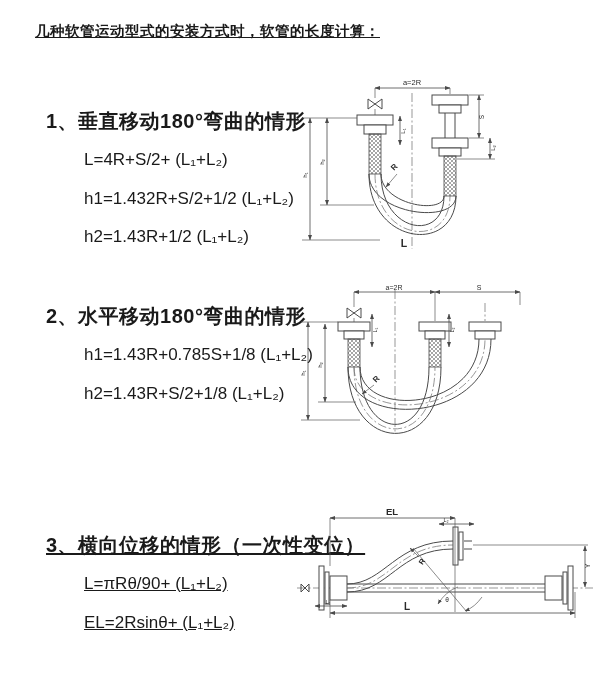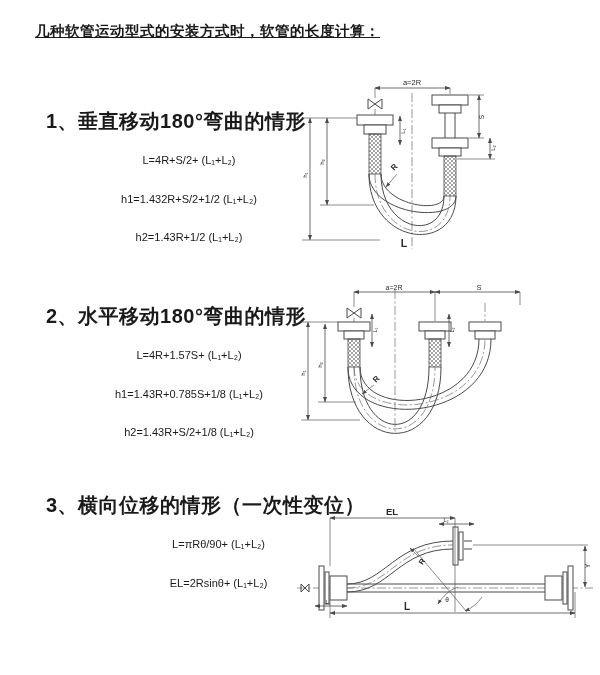--- a/index.html
+++ b/index.html
@@ -7,24 +7,24 @@
     width:600px;height:675px;position:relative;overflow:hidden;
     background:#ffffff;color:#1a1a1a;
     font-family:"Liberation Sans","DejaVu Sans",sans-serif;
   }
   .doc-title{
     position:absolute;left:35px;top:22px;
     font-size:14.5px;font-weight:700;letter-spacing:.5px;margin:0;text-decoration:underline;
   }
   .section{position:absolute;left:46px;}
   .section .heading{font-size:20px;font-weight:700;margin:0 0 11px 0;letter-spacing:.5px;}
-  .section .formula{font-size:11px;font-weight:500;margin:12px;padding-left:26px;line-height:26.5px;white-space:pre;text-align:center;}
+  .section .formula{font-size:17px;font-weight:500;margin:12px;padding-left:26px;line-height:26.5px;white-space:pre;}
   #section-1{top:108px;}
   #section-2{top:303px;}
-  #section-3{top:492px;}
+  #section-3{top:532px;text-decoration:underline;}
   .diagram{position:absolute;}
   #diagram-1{left:298px;top:75px;}
   #diagram-2{left:298px;top:283px;}
   #diagram-3{left:295px;top:500px;}
   svg{display:block;}
   svg .ln{stroke:#4a4a4a;stroke-width:1;fill:none;}
   svg .thin{stroke:#5a5a5a;stroke-width:.7;fill:none;}
   svg .dim{stroke:#4a4a4a;stroke-width:.8;fill:none;}
   svg .dash{stroke:#6a6a6a;stroke-width:.7;fill:none;stroke-dasharray:9 2.5 2 2.5;}
   svg .part{stroke:#4a4a4a;stroke-width:1;fill:#ffffff;}
@@ -37,21 +37,20 @@
 
 <div class="section" id="section-1">
   <p class="heading">1、垂直移动180°弯曲的情形</p>
   <p class="formula">L=4R+S/2+ (L₁+L₂)</p>
   <p class="formula">h1=1.432R+S/2+1/2 (L₁+L₂)</p>
   <p class="formula">h2=1.43R+1/2 (L₁+L₂)</p>
 </div>
 
 <div class="section" id="section-2">
   <p class="heading">2、水平移动180°弯曲的情形</p>
-  <p class="formula">L=4R+1.57S+ (L₁+L₂)</p>
   <p class="formula">h1=1.43R+0.785S+1/8 (L₁+L₂)</p>
   <p class="formula">h2=1.43R+S/2+1/8 (L₁+L₂)</p>
 </div>
 
 <div class="section" id="section-3">
   <p class="heading">3、横向位移的情形（一次性变位）</p>
   <p class="formula">L=πRθ/90+ (L₁+L₂)</p>
   <p class="formula">EL=2Rsinθ+ (L₁+L₂)</p>
 </div>
 

